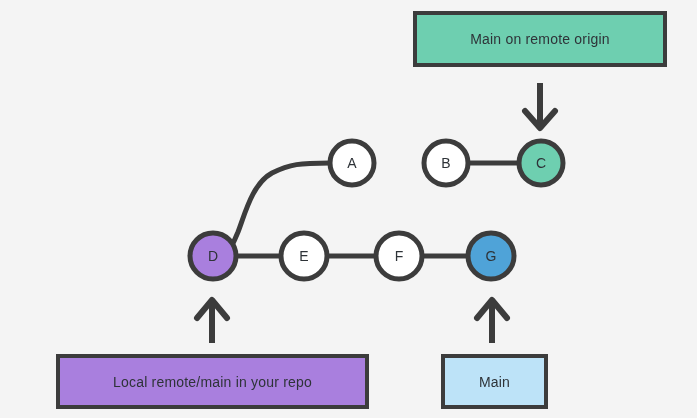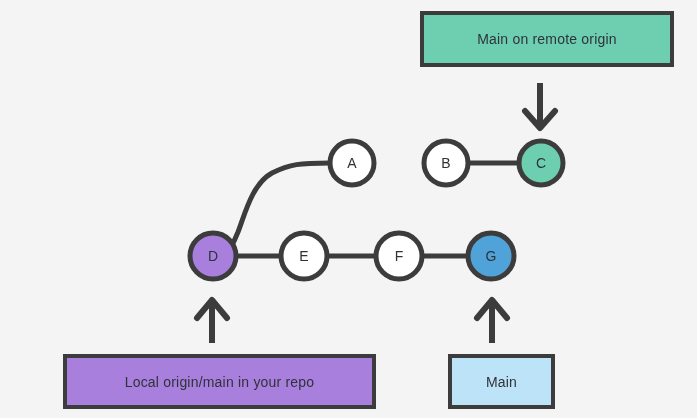--- a/index.html
+++ b/index.html
@@ -25,21 +25,20 @@
     position: absolute;
     box-sizing: border-box;
     border: 4px solid #3c3c3c;
     display: flex;
     align-items: center;
     justify-content: center;
     color: #2e3338;
     font-size: 14px;
     letter-spacing: 0.2px;
     white-space: nowrap;
-    margin-left: 7px;
   }
   #box-remote {
     left: 413px;
     top: 11px;
     width: 254px;
     height: 56px;
     background: #6ecfb0;
   }
   #box-local {
     left: 56px;
@@ -105,21 +104,21 @@
     <path d="M 492 343 L 492 303" stroke="#3c3c3c" stroke-width="6" fill="none"></path>
     <path d="M 477 318 L 492 300 L 507 318" stroke="#3c3c3c" stroke-width="6" fill="none" stroke-linecap="round" stroke-linejoin="round"></path>
   </g>
 </svg>
 
 <div class="label-box" id="box-remote">
   <span>Main on remote origin</span>
 </div>
 
 <div class="label-box" id="box-local">
-  <span>Local origin/main in your repo</span>
+  <span>Local remote/main in your repo</span>
 </div>
 
 <div class="label-box" id="box-main">
   <span>Main</span>
 </div>
 
 <div class="node-letter" style="left:352px; top:163px;">A</div>
 <div class="node-letter" style="left:446px; top:163px;">B</div>
 <div class="node-letter" style="left:541px; top:163px;">C</div>
 

